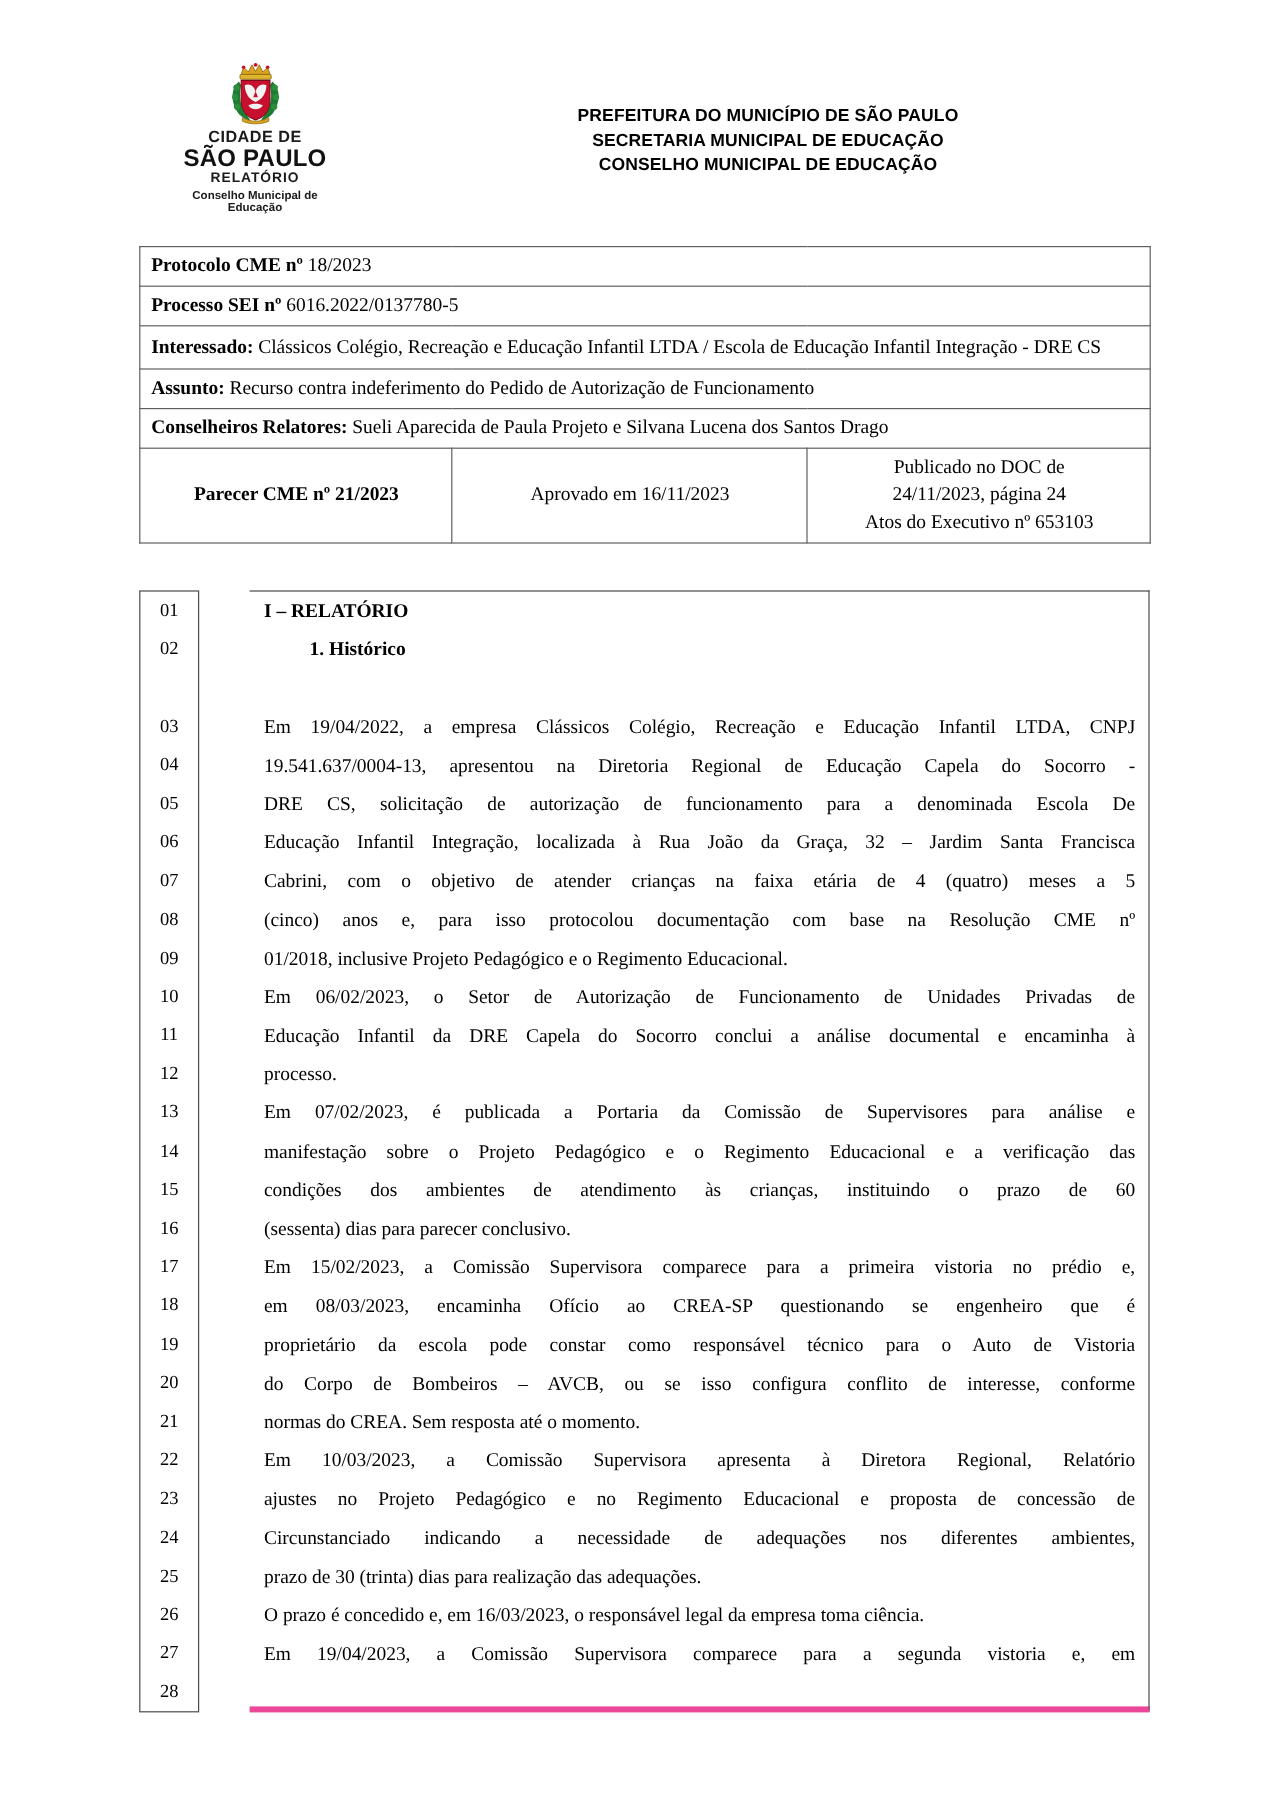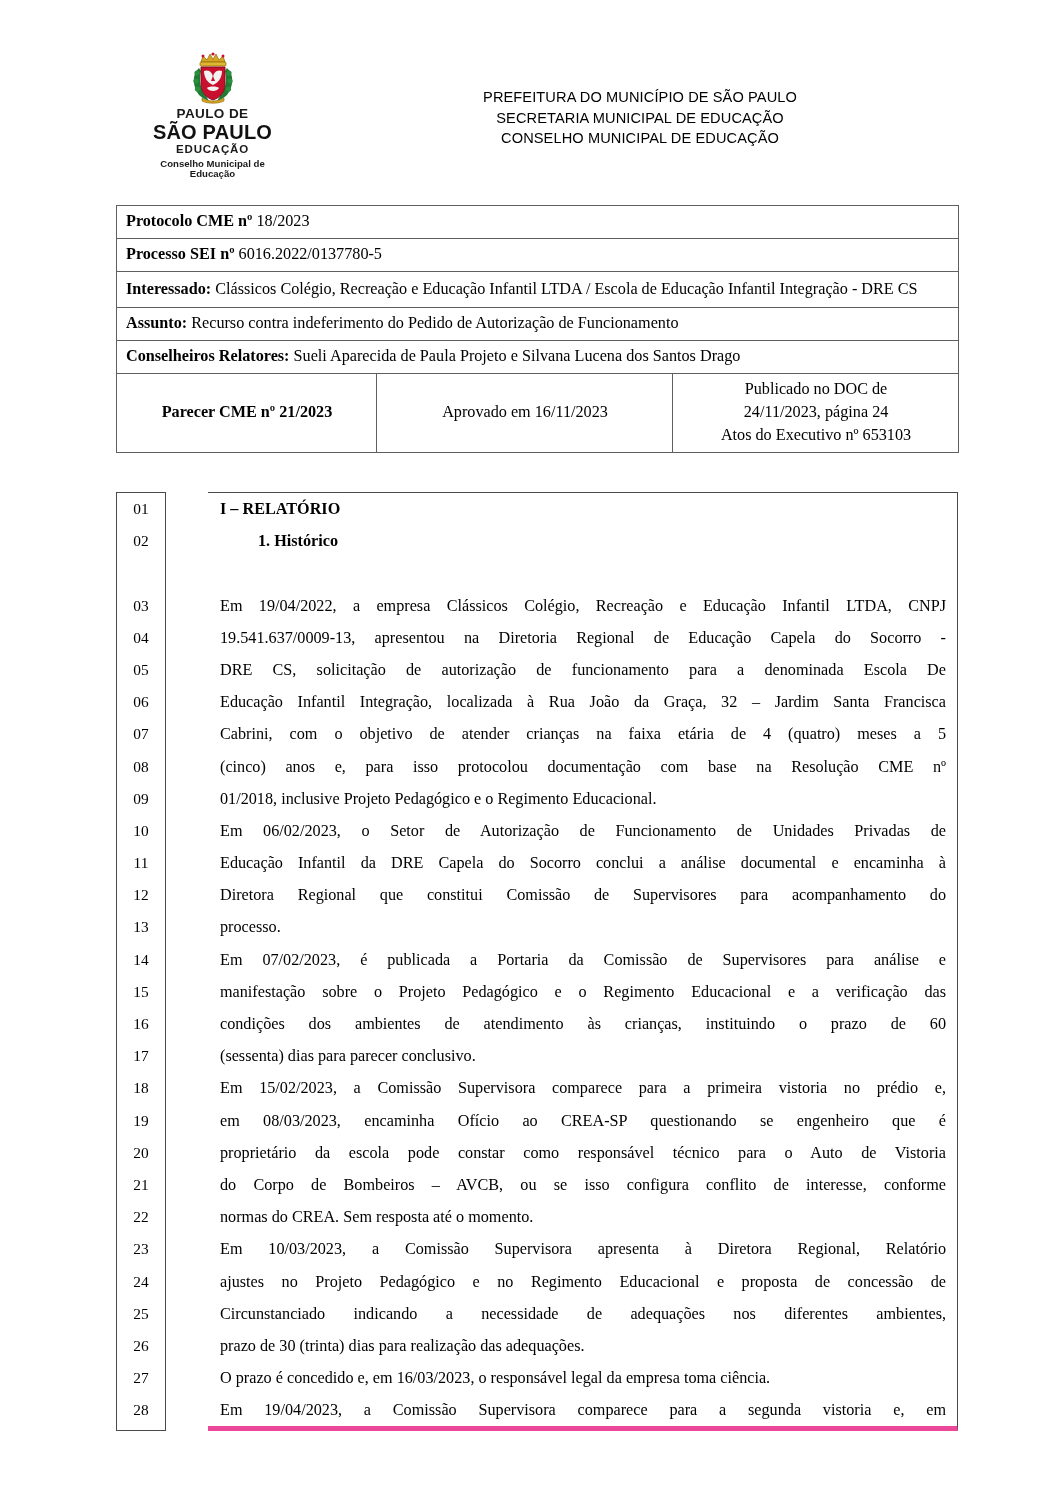--- a/index.html
+++ b/index.html
@@ -75,21 +75,21 @@
     margin-top: 4px;
   }
 
   .header-titles {
     position: absolute;
     left: 300px;
     top: 35px;
     width: 680px;
     text-align: center;
     font-family: "Liberation Sans", sans-serif;
-    font-weight: normal;
+    font-weight: bold;
     font-size: 14.6px;
     line-height: 1.42;
     letter-spacing: 0.1px;
   }
 
   
   .meta-table {
     position: absolute;
     left: 116px;
     top: 205px;
@@ -217,23 +217,23 @@
         <circle cx="33" cy="4" r="1.5" fill="#c8102e"></circle>
 
         <path d="M11 15 L35 15 L35 32 C35 41 29 46 23 48 C17 46 11 41 11 32 Z" fill="#c8102e" stroke="#7d0a1c" stroke-width="0.9"></path>
 
         <path d="M14 19 C19 17 23 21 23 26 C23 21 27 17 32 19 C32 26 28 31 23 33 C18 31 14 26 14 19 Z" fill="#f2f2f2"></path>
         <path d="M17 36 C19 34 27 34 29 36 C27 40 19 40 17 36 Z" fill="#f2f2f2"></path>
         <path d="M23 24 L25 29 L21 29 Z" fill="#c8102e"></path>
 
         <path d="M12 46 C18 50 28 50 34 46 L34 49 C28 52 18 52 12 49 Z" fill="#d9a520" stroke="#8a6a10" stroke-width="0.6"></path>
       </svg>
-      <div class="logo-cidade">PAULO DE</div>
+      <div class="logo-cidade">CIDADE DE</div>
       <div class="logo-saopaulo">SÃO PAULO</div>
-      <div class="logo-educacao">EDUCAÇÃO</div>
+      <div class="logo-educacao">RELATÓRIO</div>
       <div class="logo-conselho">Conselho Municipal de Educação</div>
     </div>
 
     <div class="header-titles">
       <div>PREFEITURA DO MUNICÍPIO DE SÃO PAULO</div>
       <div>SECRETARIA MUNICIPAL DE EDUCAÇÃO</div>
       <div>CONSELHO MUNICIPAL DE EDUCAÇÃO</div>
     </div>
   </div>
 
@@ -319,43 +319,40 @@
         <div class="ln">28</div>
       </div>
     <div class="content" id="content" style="flex:1">
         <div class="body-line bold">I – RELATÓRIO</div>
         <div class="body-line bold indent">1.   Histórico</div>
         <div class="body-line empty"></div>
         <div class="body-line justify">
           <span class="jwrap">Em 19/04/2022, a empresa Clássicos Colégio, Recreação e Educação Infantil LTDA, CNPJ</span>
         </div>
         <div class="body-line justify">
-          <span class="jwrap">19.541.637/0009-13, apresentou na Diretoria Regional de Educação Capela do Socorro -</span>
+          <span class="jwrap">19.541.637/0004-13, apresentou na Diretoria Regional de Educação Capela do Socorro -</span>
         </div>
         <div class="body-line justify">
           <span class="jwrap">DRE CS, solicitação de autorização de funcionamento para a denominada Escola De</span>
         </div>
         <div class="body-line justify">
           <span class="jwrap">Educação Infantil Integração, localizada à Rua João da Graça, 32 – Jardim Santa Francisca</span>
         </div>
         <div class="body-line justify">
           <span class="jwrap">Cabrini, com o objetivo de atender crianças na faixa etária de 4 (quatro) meses a 5</span>
         </div>
         <div class="body-line justify">
           <span class="jwrap">(cinco) anos e, para isso protocolou documentação com base na Resolução CME nº</span>
         </div>
         <div class="body-line plain">01/2018, inclusive Projeto Pedagógico e o Regimento Educacional.</div>
         <div class="body-line justify">
           <span class="jwrap">Em 06/02/2023, o Setor de Autorização de Funcionamento de Unidades Privadas de</span>
         </div>
         <div class="body-line justify">
           <span class="jwrap">Educação Infantil da DRE Capela do Socorro conclui a análise documental e encaminha à</span>
-        </div>
-        <div class="body-line justify">
-          <span class="jwrap">Diretora Regional que constitui Comissão de Supervisores para acompanhamento do</span>
         </div>
         <div class="body-line plain">processo.</div>
         <div class="body-line justify">
           <span class="jwrap">Em 07/02/2023, é publicada a Portaria da Comissão de Supervisores para análise e</span>
         </div>
         <div class="body-line justify">
           <span class="jwrap">manifestação sobre o Projeto Pedagógico e o Regimento Educacional e a verificação das</span>
         </div>
         <div class="body-line justify">
           <span class="jwrap">condições dos ambientes de atendimento às crianças, instituindo o prazo de 60</span>

